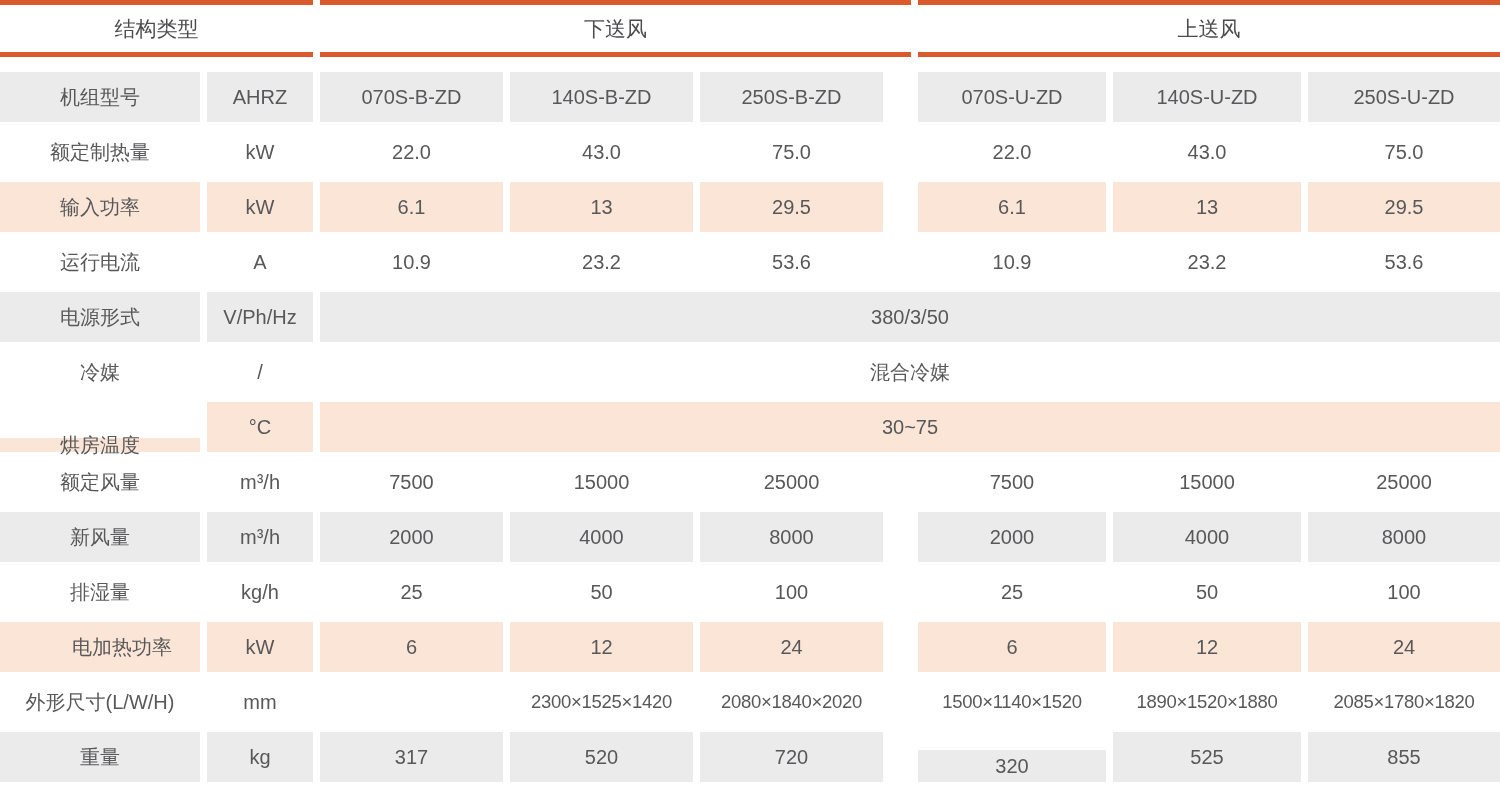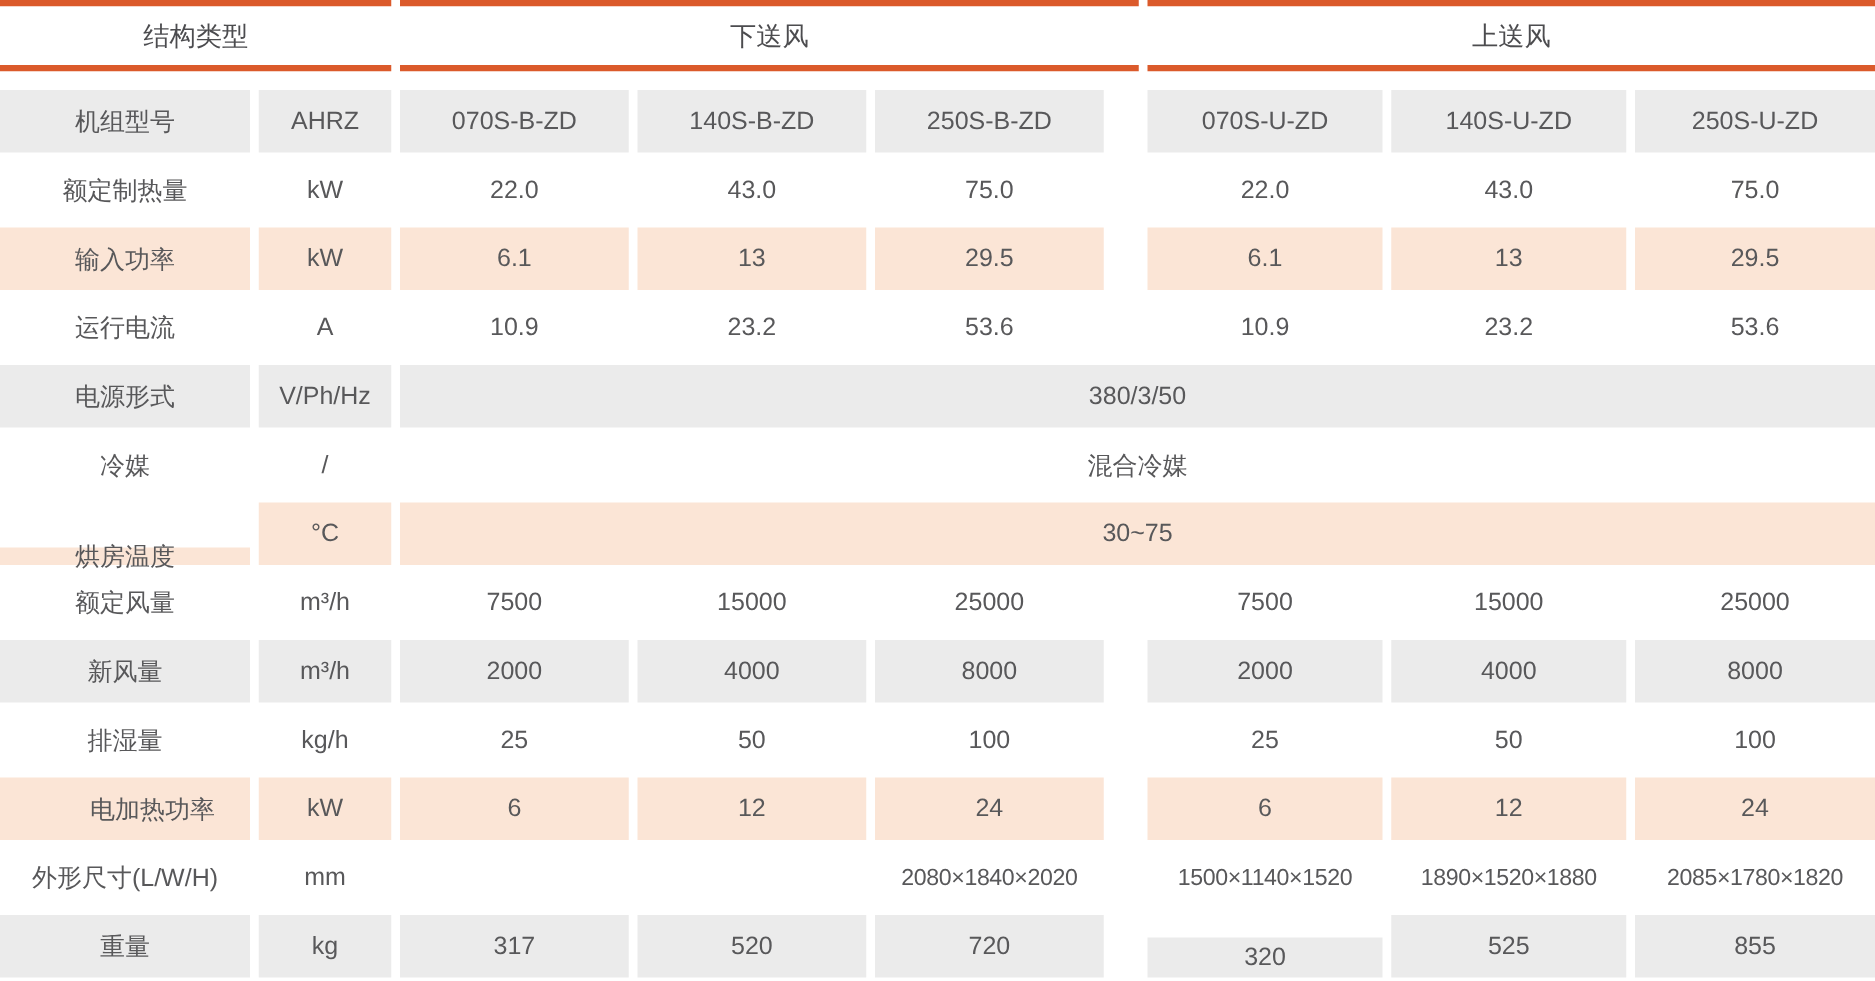--- a/index.html
+++ b/index.html
@@ -126,20 +126,21 @@
     <div class="cell bg-peach" style="grid-area: 12 / 1; padding-left: 44px;">电加热功率</div>
     <div class="cell bg-peach" style="grid-area: 12 / 2;">kW</div>
     <div class="cell bg-peach" style="grid-area: 12 / 3;">6</div>
     <div class="cell bg-peach" style="grid-area: 12 / 4;">12</div>
     <div class="cell bg-peach" style="grid-area: 12 / 5;">24</div>
     <div class="cell bg-peach" style="grid-area: 12 / 7;">6</div>
     <div class="cell bg-peach" style="grid-area: 12 / 8;">12</div>
     <div class="cell bg-peach" style="grid-area: 12 / 9;">24</div>
     <div class="cell bg-white" style="grid-area: 13 / 1; text-align: right;">外形尺寸(L/W/H)</div>
     <div class="cell bg-white" style="grid-area: 13 / 2;">mm</div>
+    <div class="cell bg-white small" style="grid-area: 13 / 4;">2300×1525×1420</div>
     <div class="cell bg-white small" style="grid-area: 13 / 5;">2080×1840×2020</div>
     <div class="cell bg-white small" style="grid-area: 13 / 7;">1500×1140×1520</div>
     <div class="cell bg-white small" style="grid-area: 13 / 8;">1890×1520×1880</div>
     <div class="cell bg-white small" style="grid-area: 13 / 9;">2085×1780×1820</div>
     <div class="cell bg-gray" style="grid-area: 14 / 1; font-family: Liberation Serif, serif;">重量</div>
     <div class="cell bg-gray" style="grid-area: 14 / 2;">kg</div>
     <div class="cell bg-gray" style="grid-area: 14 / 3;">317</div>
     <div class="cell bg-gray" style="grid-area: 14 / 4;">520</div>
     <div class="cell bg-gray" style="grid-area: 14 / 5;">720</div>
     <div class="cell bg-gray" style="grid-area: 14 / 7; margin-top: 18px;">320</div>

